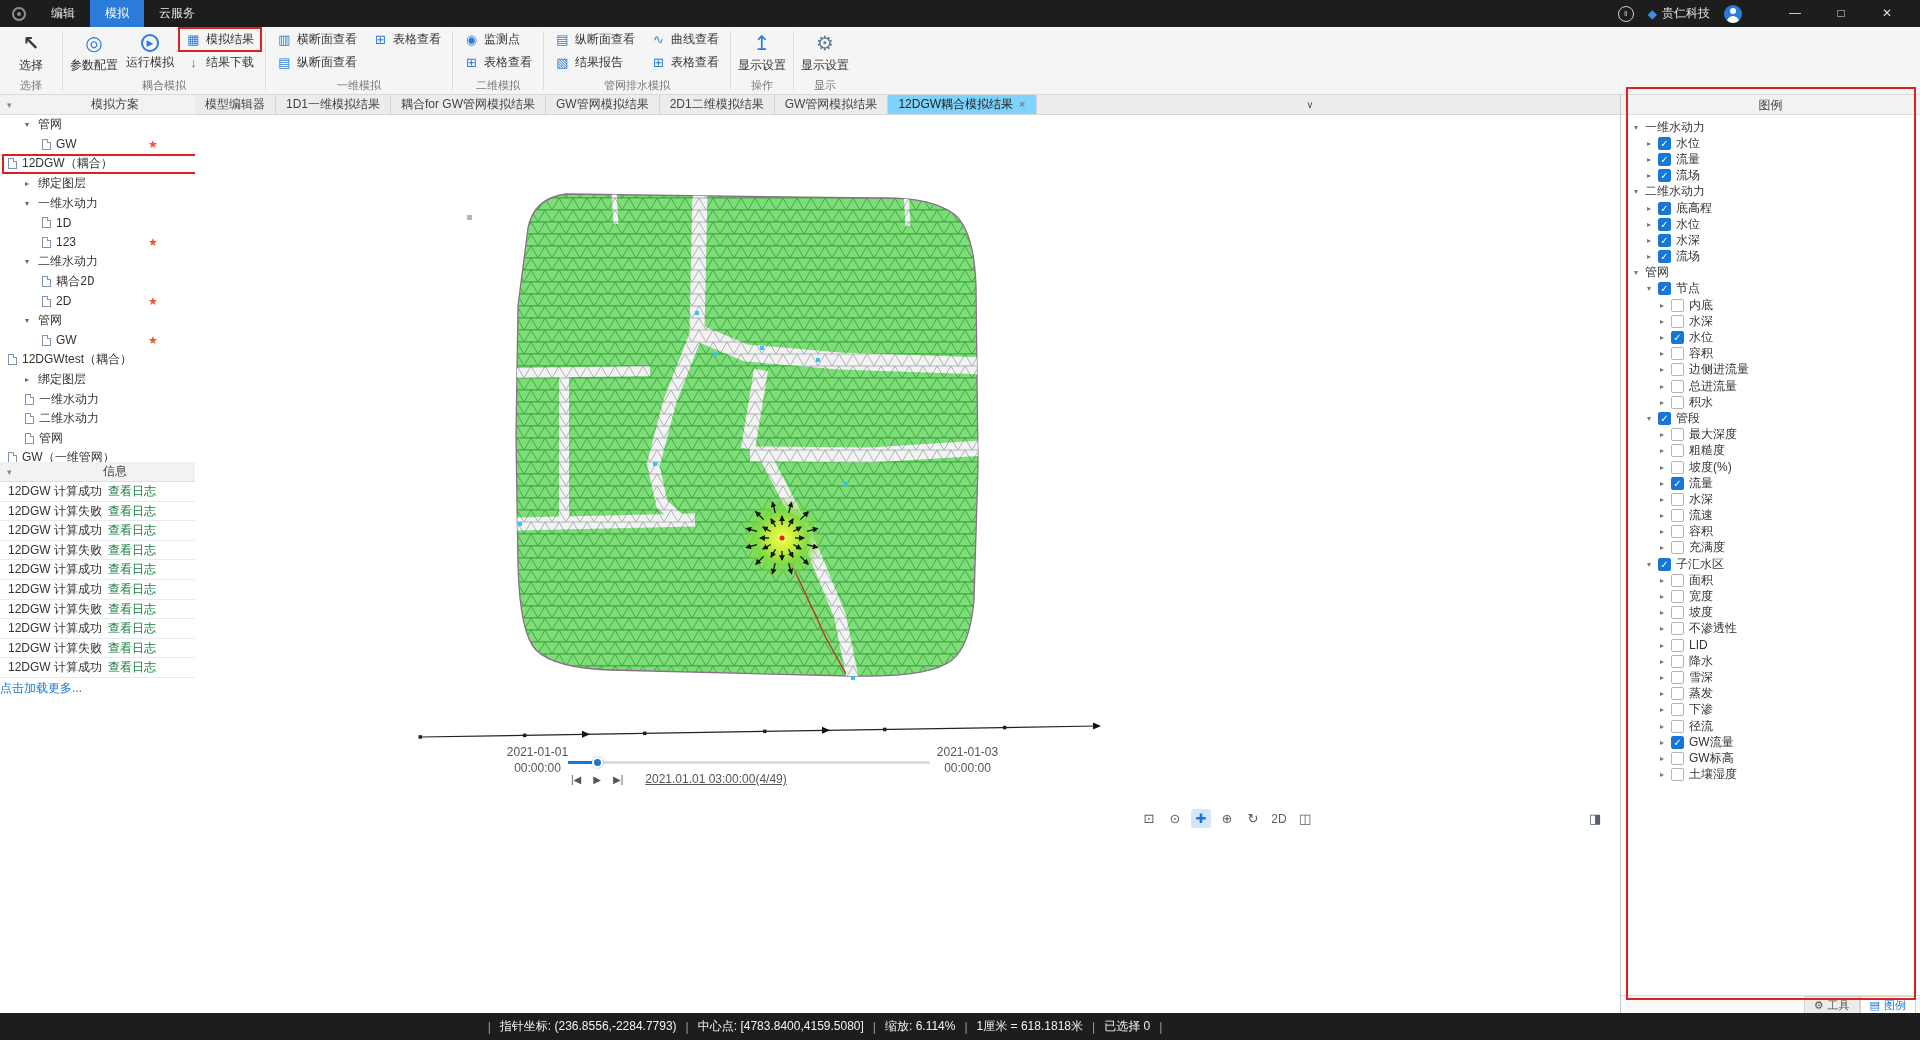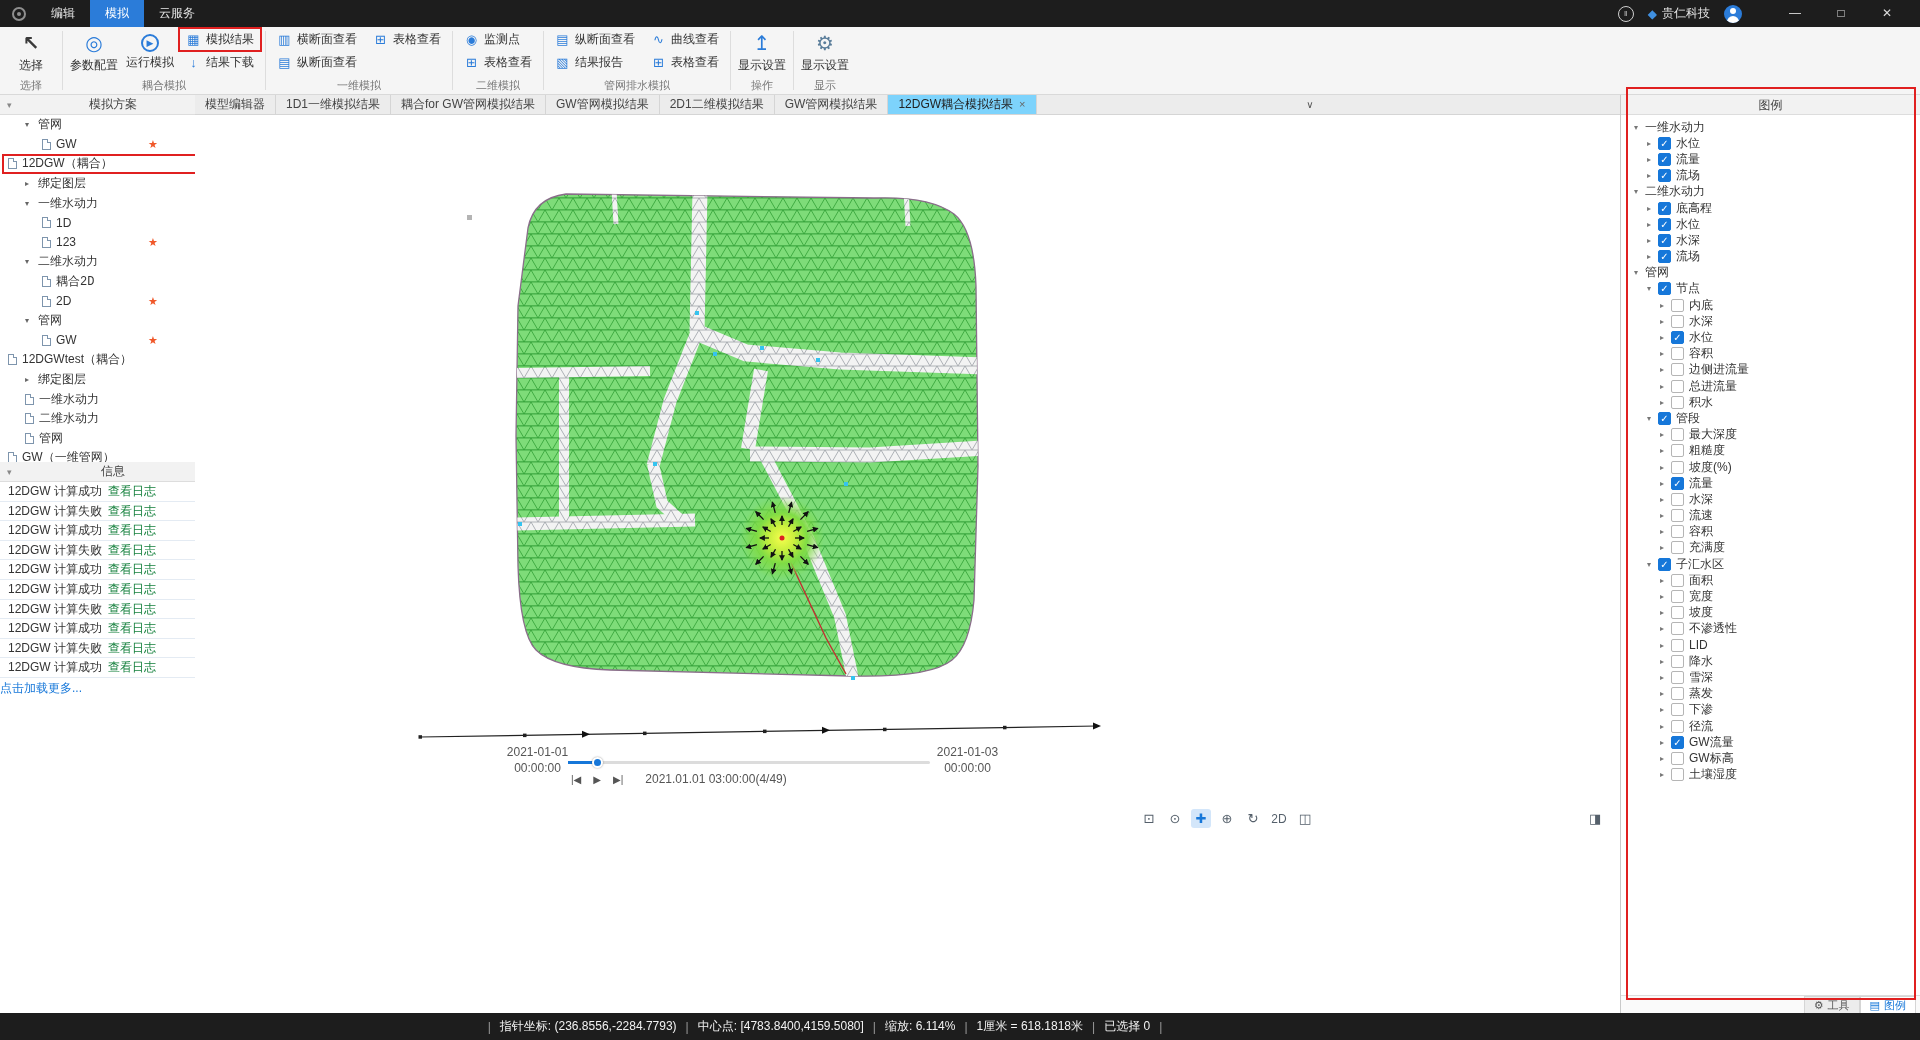--- a/index.html
+++ b/index.html
@@ -42,21 +42,21 @@
     border:2px solid #2b7cd9; border-radius:50%; margin:3px 0 0; }
   .rb-large .ic-cursor { color:#3a3a3a; font-weight:bold; }
   .rb-large .ic-settings { color:#5a7d9a; }
   .rb-col { display:flex; flex-direction:column; gap:2px; margin:0 2px; }
   .rb-small { display:flex; align-items:center; gap:5px; height:21px; padding:0 6px; font-size:12px; color:#333; cursor:default; }
   .rb-small .ic { font-size:13px; width:15px; text-align:center; }
   .rb-small.boxed { outline:2px solid #e02020; }
 
   
   .sidebar { position:absolute; left:0; top:95px; width:232px; bottom:27px; background:#fff;
-    border-right:6px solid #701a75; font-size:12px; color:#333; }
+    border-right:2px solid #701a75; font-size:12px; color:#333; }
   .panel-header { height:20px; background:#f2f2f2; border-bottom:1px solid #ddd; position:relative;
     display:flex; align-items:center; }
   .hdr-caret { position:absolute; left:7px; color:#888; font-size:9px; }
   .hdr-caret::after { content:"▾"; }
   .hdr-title { flex:1; text-align:center; color:#444; }
   .hdr-plus { position:absolute; right:9px; color:#555; font-size:14px; line-height:20px; }
   .hdr-plus::after { content:"+"; }
   .tree { position:relative; height:347px; overflow:hidden; }
   .tree-row { height:19.6px; display:flex; align-items:center; gap:5px; position:relative; white-space:nowrap; }
   .tree-caret { font-size:8px; color:#666; width:8px; }
@@ -86,21 +86,21 @@
   .canvas { position:absolute; left:195px; top:115px; width:1425px; height:898px; background:#fff; overflow:hidden; }
   .stray-dot { position:absolute; left:272px; top:100px; width:5px; height:5px; background:#b4b4b4; }
   .tl-label { position:absolute; width:75px; text-align:center; color:#555; font-size:12px; line-height:1.35; }
   .tl-slider { position:absolute; left:373px; top:642px; width:362px; height:12px; }
   .tl-track { position:absolute; top:4px; left:0; right:0; height:3px; background:#dcdcdc; border-radius:2px; }
   .tl-fill { position:absolute; top:4px; left:0; height:3px; background:#1677d9; }
   .tl-knob { position:absolute; top:0; width:11px; height:11px; margin-left:-5px; border-radius:50%;
     background:#1677d9; border:2px solid #fff; box-shadow:0 0 2px rgba(0,0,0,.4); }
   .tl-controls { position:absolute; left:376px; top:656px; height:16px; display:flex; align-items:center; gap:12px; }
   .pb-btn { font-size:10px; color:#555; cursor:default; }
-  .tl-current { font-size:12px; color:#555; margin-left:10px; }
+  .tl-current { font-size:12px; color:#555; margin-left:10px;text-decoration:underline; }
   .map-controls { position:absolute; left:944px; top:694px; display:flex; gap:6px; align-items:center; }
   .mc-btn { min-width:20px; height:19px; display:flex; align-items:center; justify-content:center;
     border-radius:3px; color:#55606b; font-size:13px; padding:0 2px; }
   .mc-btn .ic { color:#55606b; font-size:13px; }
   .mc-btn.active { background:#d3e6fa; }
   .mc-btn.active .ic { color:#1677d9; }
   .mc-2d { font-size:12px; }
   .panel-toggle { position:absolute; left:1394px; top:696px; color:#55606b; font-size:13px; }
 
   

